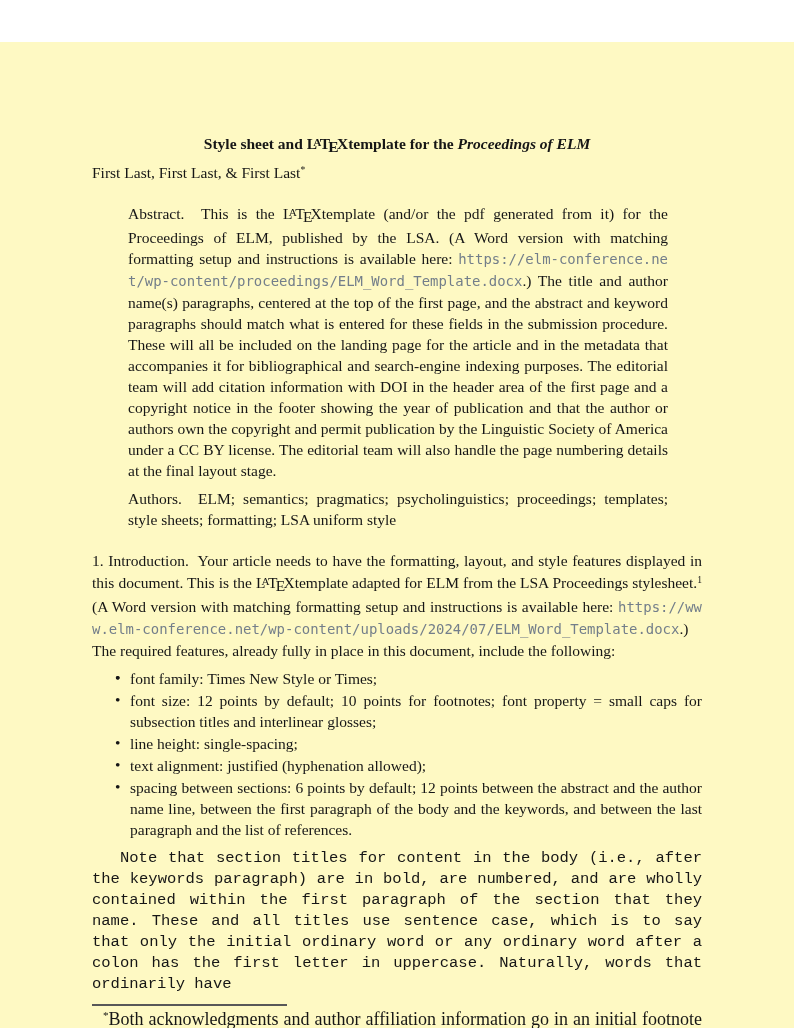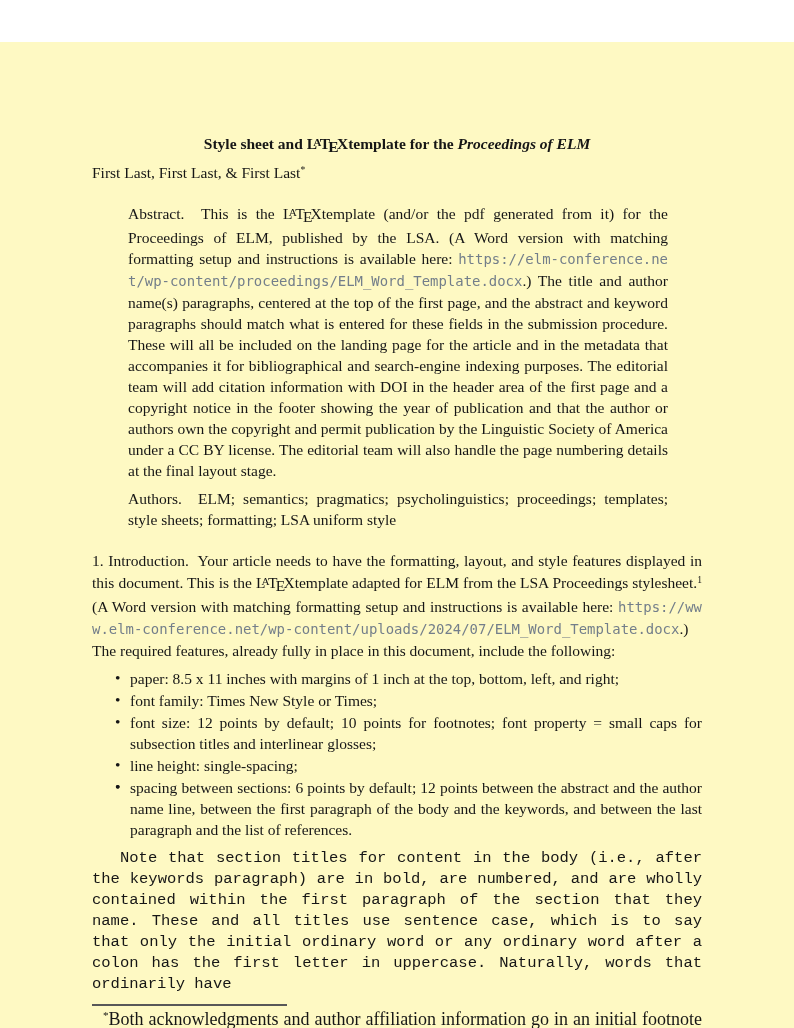--- a/index.html
+++ b/index.html
@@ -110,25 +110,25 @@
 <div class="page">
   <h1 class="title"><span class="p">Style sheet and </span><span class="latex">L<span class="latex-a">A</span>T<span class="latex-e">E</span>X</span><span class="p">template for the </span><span class="i">Proceedings of ELM</span></h1>
   <div class="authors"><span class="p">First Last, First Last, &amp; First Last</span><span class="sup">*</span></div>
 
   <p class="abstract"><span class="b">Abstract.</span><span class="p">&nbsp; This is the </span><span class="latex">L<span class="latex-a">A</span>T<span class="latex-e">E</span>X</span><span class="p">template (and/or the pdf generated from it) for the Proceedings of ELM, published by the LSA. (A Word version with matching formatting setup and instructions is available here: </span><a class="url">https://elm-conference.net/wp-content/proceedings/ELM_Word_Template.docx</a><span class="p">.) The title and author name(s) paragraphs, centered at the top of the first page, and the abstract and keyword paragraphs should match what is entered for these fields in the submission procedure. These will all be included on the landing page for the article and in the metadata that accompanies it for bibliographical and search-engine indexing purposes. The editorial team will add citation information with DOI in the header area of the first page and a copyright notice in the footer showing the year of publication and that the author or authors own the copyright and permit publication by the Linguistic Society of America under a CC BY license. The editorial team will also handle the page numbering details at the final layout stage.</span></p>
   <p class="abstract keywords"><span class="b">Authors.</span><span class="p">&nbsp; ELM; semantics; pragmatics; psycholinguistics; proceedings; templates; style sheets; formatting; LSA uniform style</span></p>
 
   <p class="body-par intro"><span class="b">1. Introduction.</span><span class="p">&nbsp; Your article needs to have the formatting, layout, and style features displayed in this document. This is the </span><span class="latex">L<span class="latex-a">A</span>T<span class="latex-e">E</span>X</span><span class="p">template adapted for ELM from the LSA Proceedings stylesheet.</span><span class="sup">1</span><span class="p"> (A Word version with matching formatting setup and instructions is available here: </span><a class="url">https://www.elm-conference.net/wp-content/uploads/2024/07/ELM_Word_Template.docx</a><span class="p">.) The required features, already fully in place in this document, include the following:</span></p>
 
   <ul class="features">
-      <li><span class="bullet">•</span><span class="p">paper: 8.5 x 11 inches with margins of 1 inch at the top, bottom, left, and right;</span></li>
+      <li><span class="bullet">•</span></li>
       <li><span class="bullet">•</span><span class="p">font family: Times New Style or Times;</span></li>
       <li><span class="bullet">•</span><span class="p">font size: 12 points by default; 10 points for footnotes; font property = small caps for subsection titles and interlinear glosses;</span></li>
       <li><span class="bullet">•</span><span class="p">line height: single-spacing;</span></li>
-      <li><span class="bullet">•</span></li>
+      <li><span class="bullet">•</span><span class="p">text alignment: justified (hyphenation allowed);</span></li>
       <li><span class="bullet">•</span><span class="p">spacing between sections: 6 points by default; 12 points between the abstract and the author name line, between the first paragraph of the body and the keywords, and between the last paragraph and the list of references.</span></li>
     </ul>
 
   <p class="body-par note"><span class="p">Note that section titles for content in the body (i.e., after the keywords paragraph) are in bold, are numbered, and are wholly contained within the first paragraph of the section that they name. These and all titles use sentence case, which is to say that only the initial ordinary word or any ordinary word after a colon has the first letter in uppercase. Naturally, words that ordinarily have</span></p>
 
   <div class="footnote-rule"></div>
   <div class="footnotes">
     <p class="footnote"><span class="sup">*</span><span class="p">Both acknowledgments and author affiliation information go in an initial footnote like this, referenced by an asterisk on the end of the last author’s name on the author-name line at the top. You can say who you would like to thank here and then end the footnote as follows. Authors: Author One, University of the Atlantic (</span><a class="email">author1@atlantic.edu</a><span class="p">) &amp; Other Author, Pacific University (</span><a class="email">author2@gmail.com</a><span class="p">).</span></p>
   </div>
 </div>

